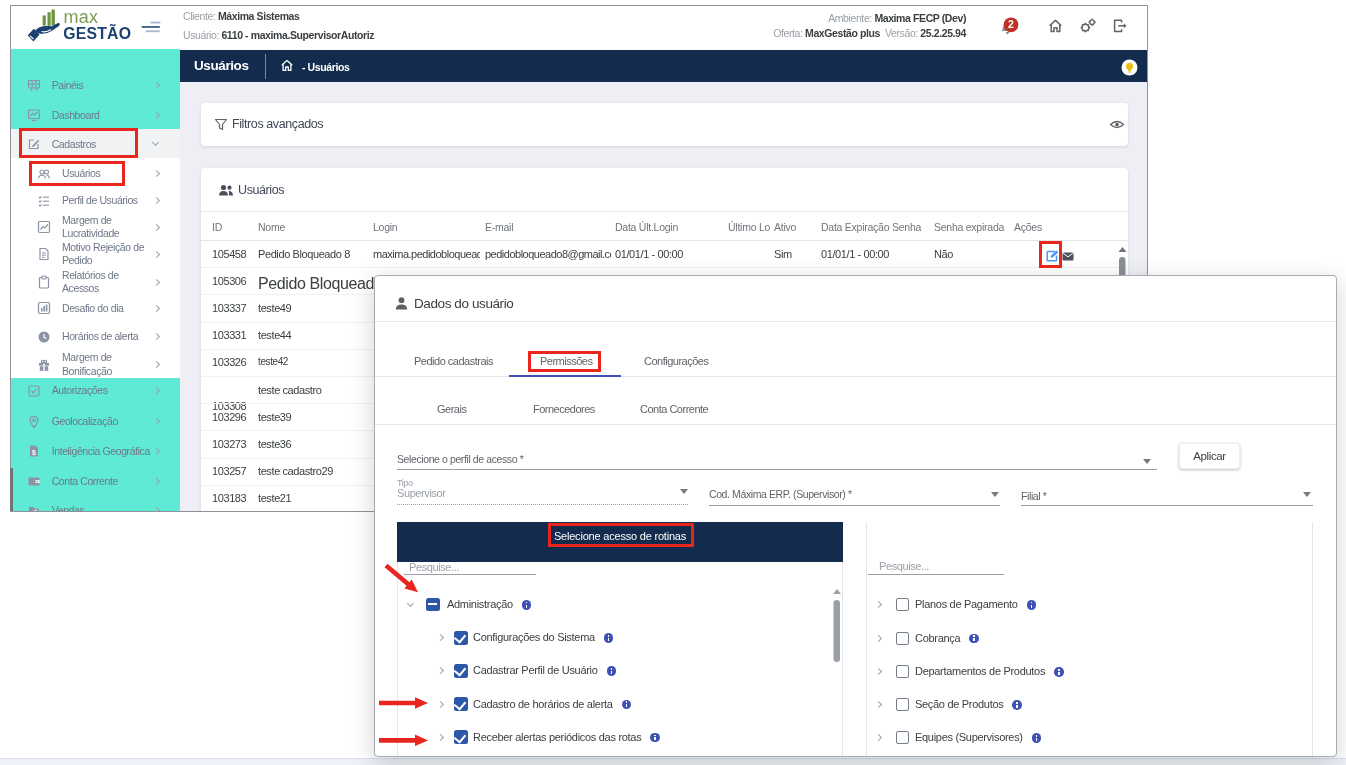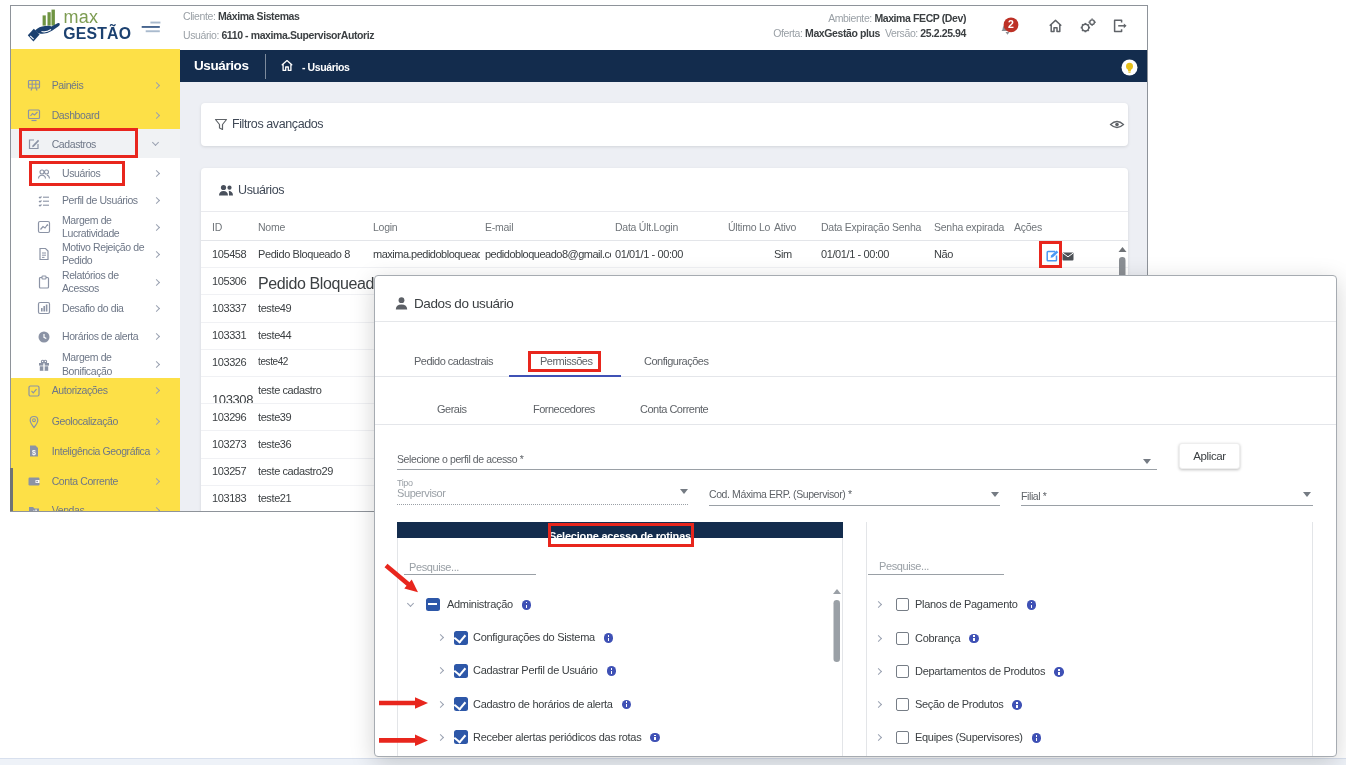--- a/index.html
+++ b/index.html
@@ -73,21 +73,21 @@
 <line x1="9.5" y1="4.2" x2="10.5" y2="4.2"></line>
         <line x1="15.7" y1="4.2" x2="16.7" y2="4.2"></line>
 </g>
 </g>
 </svg>
 <svg class="abs" style="left:1113px;top:19px" width="15" height="14" viewBox="0 0 15 14">
 <path d="M8.6,3.4 V1.2 H1.6 V12.4 H8.6 V10.2" fill="none" stroke="#5f6368" stroke-width="1.5" stroke-linejoin="round"></path>
 <line x1="5.2" y1="6.8" x2="11.6" y2="6.8" stroke="#5f6368" stroke-width="1.5"></line>
 <polygon points="10.8,4.4 13.6,6.8 10.8,9.2" fill="#5f6368"></polygon>
 </svg>
-<div class="abs" id="sidebar" style="left:11px;top:49px;width:169px;height:462px;background:#fde047;overflow:hidden">
+<div class="abs" id="sidebar" style="left:11px;top:49px;width:169px;height:462px;background:#5eead4;overflow:hidden">
 <div class="abs" style="left:0;top:109px;width:169px;height:220px;background:#fff"></div>
 <div class="abs" style="left:0;top:80px;width:169px;height:29px;background:#f0f2f4"></div>
 <svg class="abs" style="left:16px;top:29.400000000000006px" width="14" height="14" viewBox="0 0 14 14">
       <rect x="1.5" y="2.5" width="11" height="7.5" rx="1" fill="none" stroke="#8b93a5" stroke-width="1.2"></rect>
       <line x1="5.2" y1="2.5" x2="5.2" y2="10" stroke="#8b93a5" stroke-width="1"></line>
       <line x1="8.8" y1="2.5" x2="8.8" y2="10" stroke="#8b93a5" stroke-width="1"></line>
       <line x1="1.5" y1="6.2" x2="12.5" y2="6.2" stroke="#8b93a5" stroke-width="1"></line>
       <line x1="5" y1="10" x2="4" y2="12.5" stroke="#8b93a5" stroke-width="1.2"></line>
       <line x1="9" y1="10" x2="10" y2="12.5" stroke="#8b93a5" stroke-width="1.2"></line>
     </svg>
@@ -255,21 +255,21 @@
 <div class="abs" style="left:21px;top:244.4px;width:927px;height:1px;background:#f0f1f4"></div>
 <div class="abs t" style="left:32px;top:251.9px;font-size:11px;color:#3c4043">103337</div>
 <div class="abs t" style="left:78px;top:251.9px;font-size:11px;color:#3c4043">teste49</div>
 <div class="abs" style="left:21px;top:271.6px;width:927px;height:1px;background:#f0f1f4"></div>
 <div class="abs t" style="left:32px;top:279.1px;font-size:11px;color:#3c4043">103331</div>
 <div class="abs t" style="left:78px;top:279.1px;font-size:11px;color:#3c4043">teste44</div>
 <div class="abs" style="left:21px;top:298.8px;width:927px;height:1px;background:#f0f1f4"></div>
 <div class="abs t" style="left:32px;top:306.3px;font-size:11px;color:#3c4043">103326</div>
 <div class="abs t" style="left:78px;top:306.3px;font-size:10px;color:#3c4043">teste42</div>
 <div class="abs" style="left:21px;top:326.0px;width:927px;height:1px;background:#f0f1f4"></div>
-<div class="abs t" style="left:32px;top:342px;font-size:13px;color:#3c4043">103308</div>
+<div class="abs t" style="left:32px;top:350px;font-size:11px;color:#3c4043">103308</div>
 <div class="abs t" style="left:78px;top:333.5px;font-size:11px;color:#3c4043">teste cadastro</div>
 <div class="abs" style="left:21px;top:353.2px;width:927px;height:1px;background:#f0f1f4"></div>
 <div class="abs t" style="left:32px;top:360.7px;font-size:11px;color:#3c4043">103296</div>
 <div class="abs t" style="left:78px;top:360.7px;font-size:11px;color:#3c4043">teste39</div>
 <div class="abs" style="left:21px;top:380.4px;width:927px;height:1px;background:#f0f1f4"></div>
 <div class="abs t" style="left:32px;top:387.9px;font-size:11px;color:#3c4043">103273</div>
 <div class="abs t" style="left:78px;top:387.9px;font-size:11px;color:#3c4043">teste36</div>
 <div class="abs" style="left:21px;top:407.6px;width:927px;height:1px;background:#f0f1f4"></div>
 <div class="abs t" style="left:32px;top:415.1px;font-size:11px;color:#3c4043">103257</div>
 <div class="abs t" style="left:78px;top:415.1px;font-size:11px;color:#3c4043">teste cadastro29</div>
@@ -321,21 +321,21 @@
 <div class="abs" style="left:22px;top:222px;width:291px;height:7px;border-bottom:1.5px dotted #9aa0a6"></div>
 <div class="caret" style="left:305px;top:213px"></div>
 <div class="abs t" style="left:334px;top:212px;font-size:10.5px;color:#5f6368;letter-spacing:-0.4px">Cod. Máxima ERP. (Supervisor) *</div>
 <div class="abs" style="left:334px;top:229px;width:291px;height:1px;background:#9aa0a6"></div>
 <div class="caret" style="left:616px;top:216px"></div>
 <div class="abs t" style="left:646px;top:214px;font-size:10.5px;color:#5f6368;letter-spacing:-0.4px">Filial *</div>
 <div class="abs" style="left:646px;top:229px;width:292px;height:1px;background:#9aa0a6"></div>
 <div class="caret" style="left:928px;top:216px"></div>
 <div class="abs" style="left:22px;top:246px;width:446px;height:236px;border-left:1px solid #e3e5e8;border-right:1px solid #e3e5e8"></div>
 <div class="abs" style="left:491px;top:246px;width:447px;height:236px;border-left:1px solid #e3e5e8;border-right:1px solid #e3e5e8"></div>
-<div class="abs" style="left:22px;top:246px;width:446px;height:16px;background:#132c4d;color:#fff;font-size:11px;font-weight:bold;text-align:center;line-height:28px;letter-spacing:-0.2px">Selecione acesso de rotinas</div>
+<div class="abs" style="left:22px;top:246px;width:446px;height:40px;background:#132c4d;color:#fff;font-size:11px;font-weight:normal;text-align:center;line-height:28px;letter-spacing:-0.2px">Selecione acesso de rotinas</div>
 <div class="abs t" style="left:34px;top:285px;font-size:11px;color:#9aa0a6">Pesquise...</div>
 <div class="abs" style="left:29px;top:298px;width:132px;height:1px;background:#9aa0a6"></div>
 <div class="abs t" style="left:504px;top:284px;font-size:11px;color:#9aa0a6">Pesquise...</div>
 <div class="abs" style="left:493px;top:298px;width:136px;height:1px;background:#9aa0a6"></div>
 <div class="chev d" style="left:33px;top:325.0px"></div>
 <div class="cb ind" style="left:51px;top:321.5px;width:13.5px;height:13.5px"></div>
 <div class="abs t" style="left:72px;top:322.0px;font-size:11px;color:#3c4043;letter-spacing:-0.3px">Administração<span class="inf" style="margin-left:9px"></span></div>
 <div class="chev r" style="left:63px;top:359.2px"></div>
 <div class="cb on" style="left:78.5px;top:354.7px;width:14px;height:14px"></div>
 <div class="abs t" style="left:98px;top:355.2px;font-size:11px;color:#3c4043;letter-spacing:-0.3px">Configurações do Sistema<span class="inf" style="margin-left:9px"></span></div>

